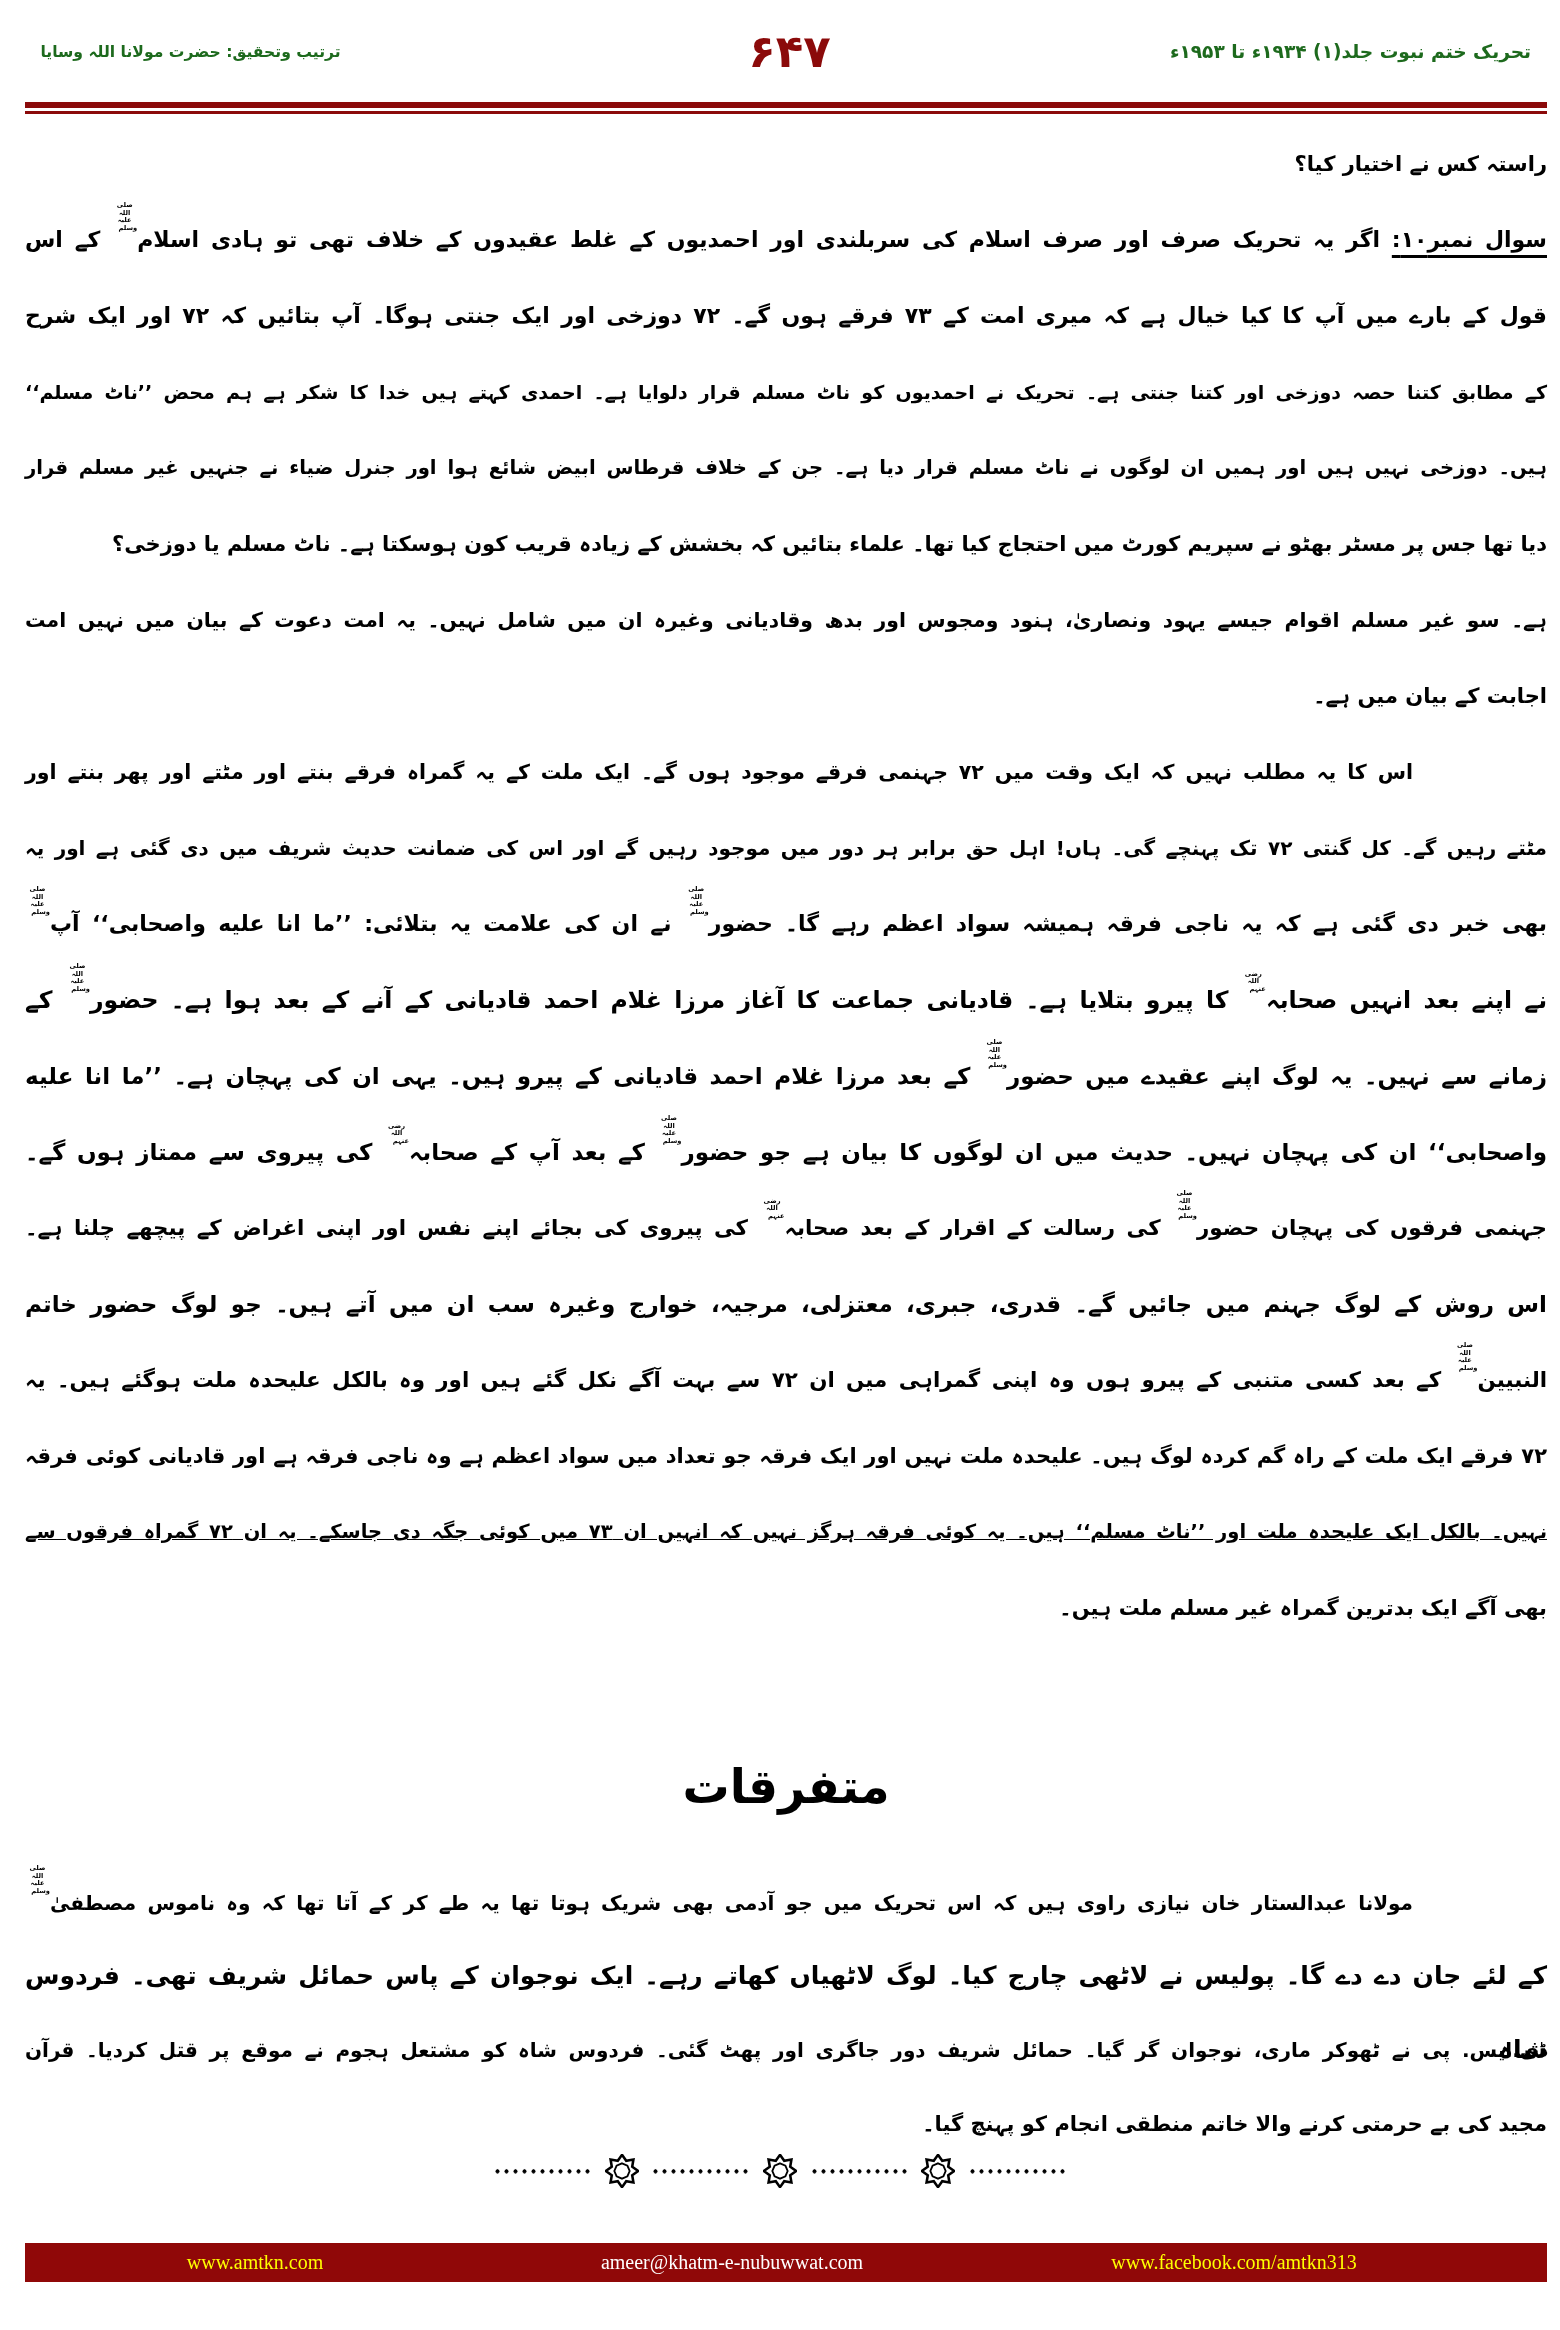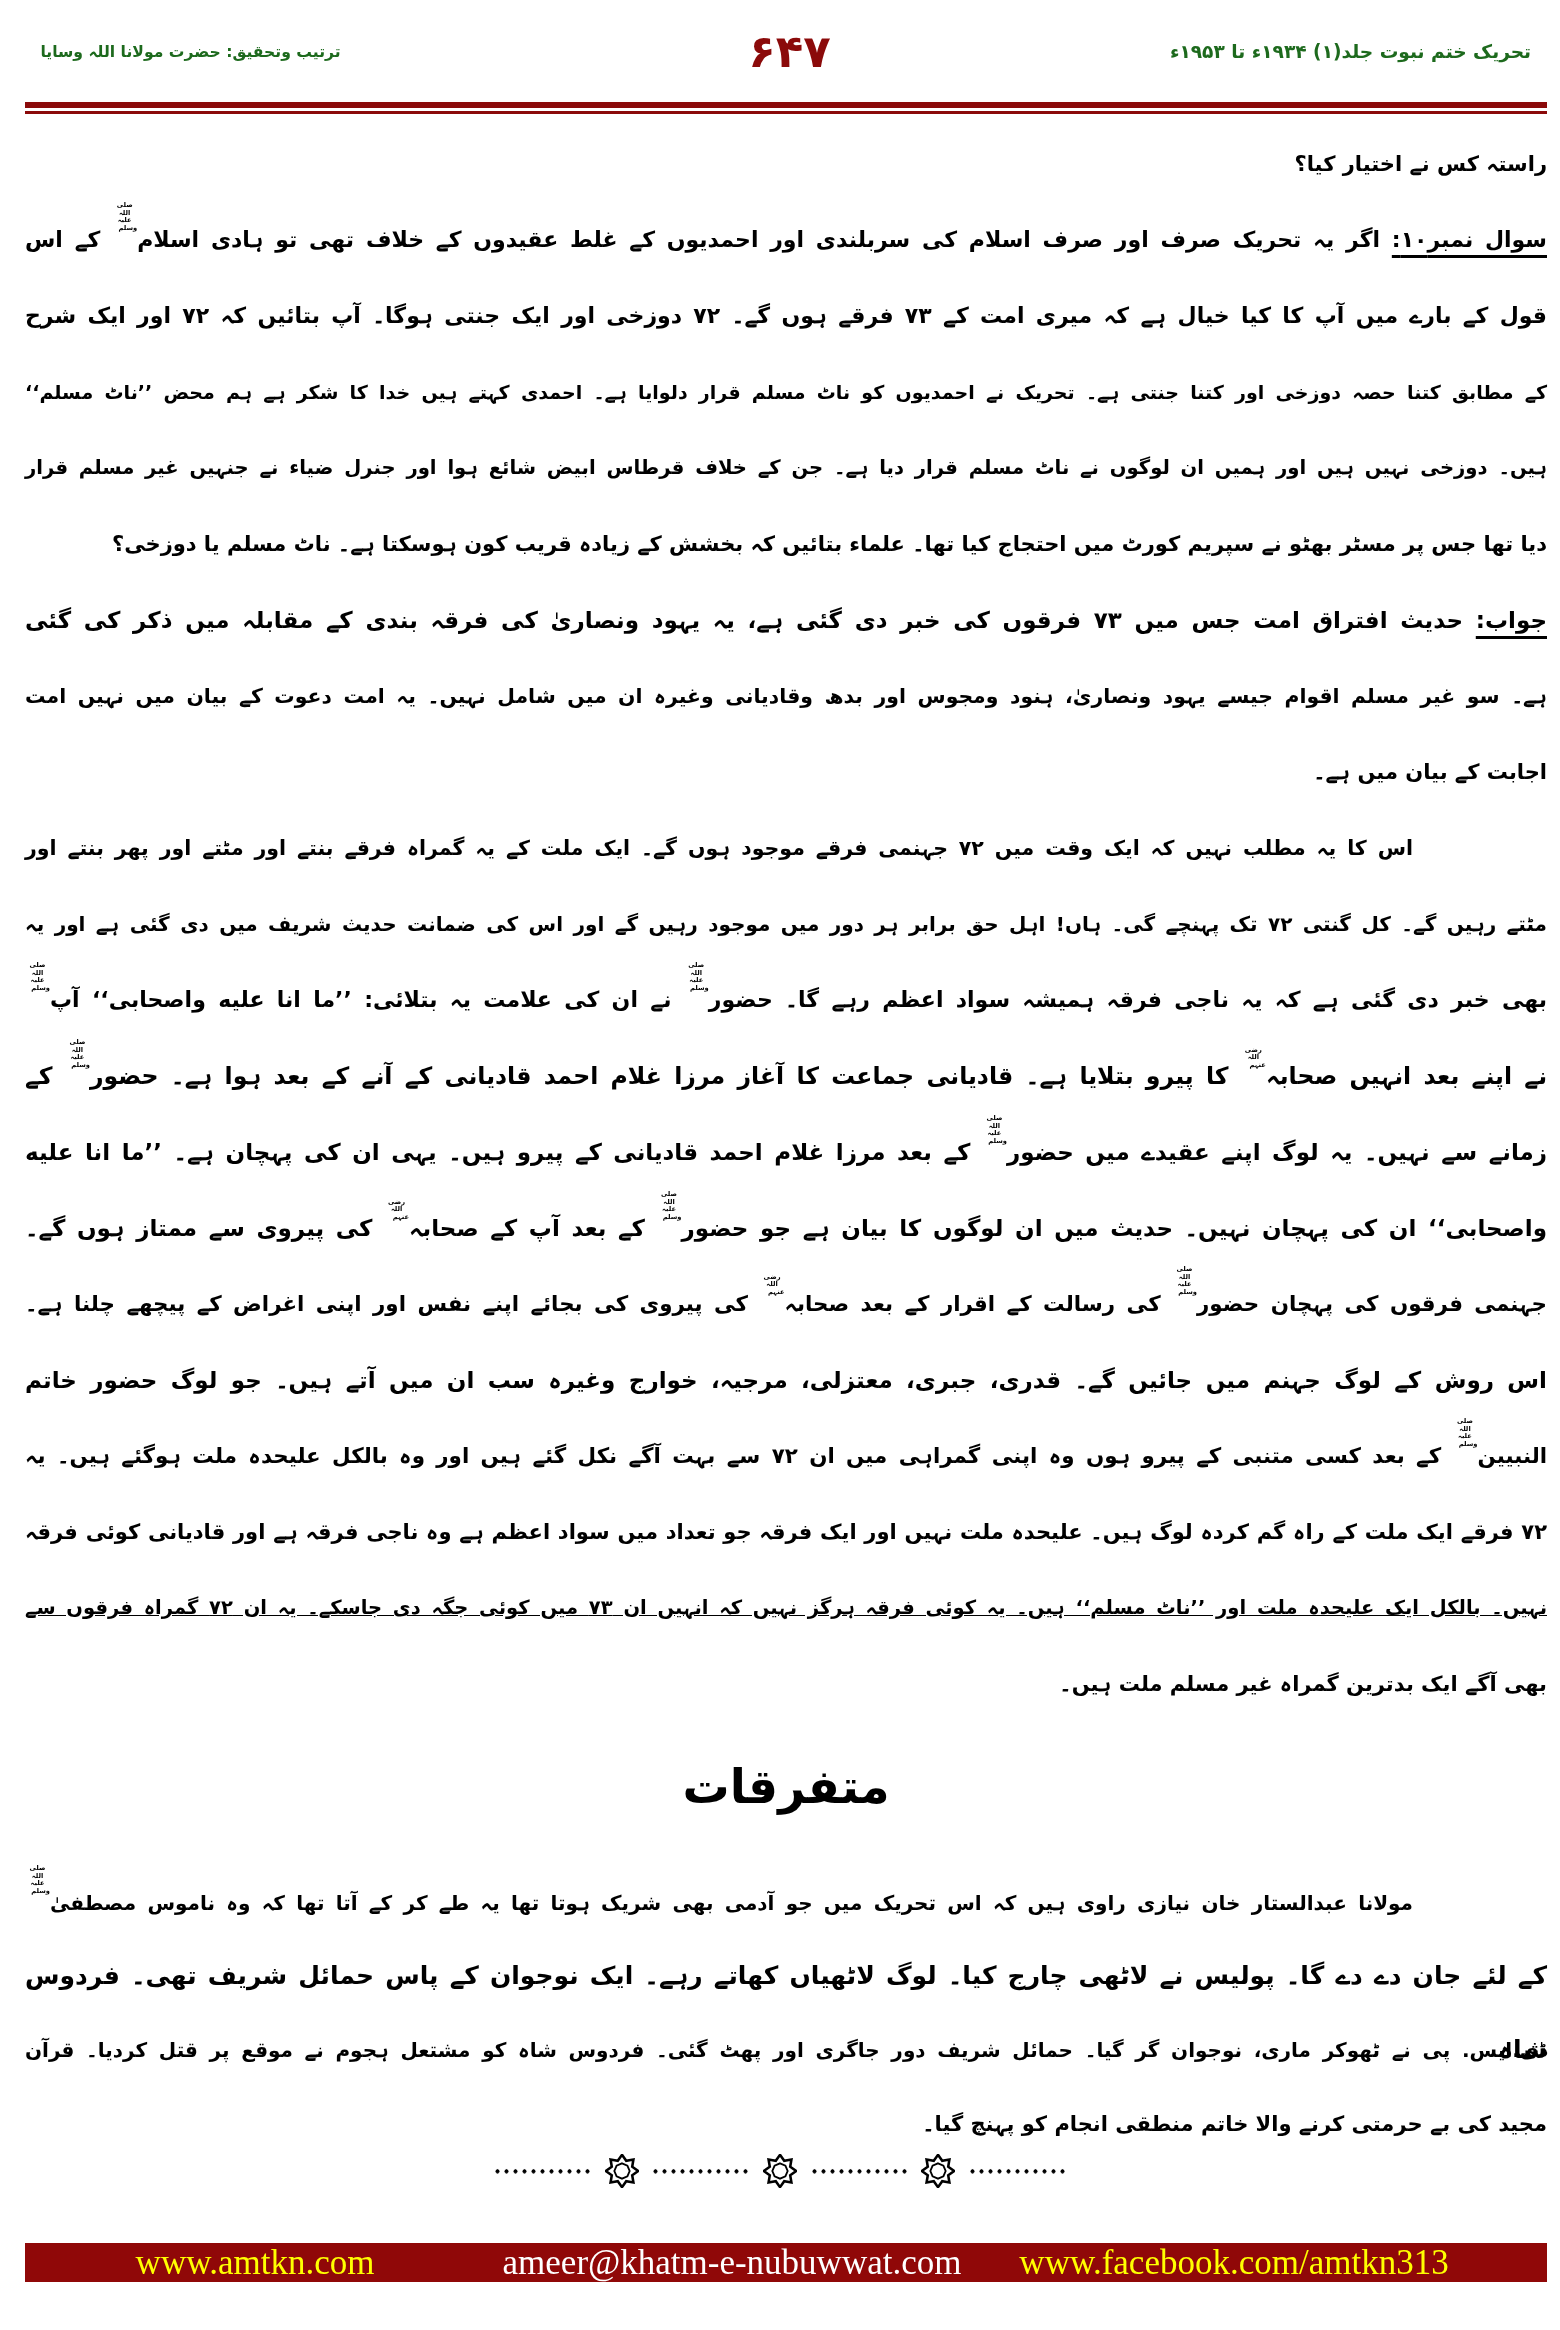--- a/index.html
+++ b/index.html
@@ -43,42 +43,41 @@
   #separator{position:absolute;top:2154px;left:0;width:1560px;height:34px;
         display:flex;justify-content:center;align-items:center;gap:12.6px;}
   .dots{width:99px;height:6.7px;
         background-image:radial-gradient(circle, #000 1.8px, transparent 2.3px);
         background-size:9px 6.7px;background-repeat:repeat-x;}
   .star{width:34px;height:34px;display:block;}
 
   
   #footer-band{position:absolute;top:2243px;left:25px;width:1522px;height:39px;background:var(--band);}
   .foot{position:absolute;top:0;height:39px;line-height:39px;white-space:nowrap;
-        font-family:"Liberation Serif", serif;font-size:35px;transform:translateX(-50%);text-align:center;}
+        font-family:"Liberation Serif", serif;font-size:20px;transform:translateX(-50%);text-align:center;}
   #foot-web{left:230px;color:var(--yellow);}
   #foot-mail{left:707px;color:var(--white);}
   #foot-fb{left:1209px;color:var(--yellow);}
 </style>
 </head>
 <body>
 
 <div class="hdr" id="hdr-compiler" style="font-size: 15.6px;">ترتیب وتحقیق: حضرت مولانا اللہ وسایا</div>
 <div class="hdr" id="hdr-page" style="color: rgb(139, 10, 10);">۶۴۷</div>
 <div class="hdr" id="hdr-title" style="font-size: 18.6px;">تحریک ختم نبوت جلد(۱) ۱۹۳۴ء تا ۱۹۵۳ء</div>
 <div class="rule-thick"></div>
 <div class="rule-thin"></div>
 
 <div class="text-block" id="answer-block" dir="rtl">
     <div class="line para-end" style="font-size: 21px;"><span class="line-inner"><span class="seg-text">راستہ کس نے اختیار کیا؟</span></span></div>
     <div class="line" style="font-size: 22px;"><span class="line-inner"><span class="seg-label">سوال نمبر۱۰:</span><span class="seg-text"> اگر یہ تحریک صرف اور صرف اسلام کی سربلندی اور احمدیوں کے غلط عقیدوں کے خلاف تھی تو ہادی اسلام</span><span class="seg-honorific">صلی اللہ علیہ وسلم</span><span class="seg-text"> کے اس</span></span></div>
     <div class="line" style="font-size: 22px;"><span class="line-inner"><span class="seg-text">قول کے بارے میں آپ کا کیا خیال ہے کہ میری امت کے ۷۳ فرقے ہوں گے۔ ۷۲ دوزخی اور ایک جنتی ہوگا۔ آپ بتائیں کہ ۷۲ اور ایک شرح</span></span></div>
     <div class="line" style="font-size: 19px;"><span class="line-inner"><span class="seg-text">کے مطابق کتنا حصہ دوزخی اور کتنا جنتی ہے۔ تحریک نے احمدیوں کو ناٹ مسلم قرار دلوایا ہے۔ احمدی کہتے ہیں خدا کا شکر ہے ہم محض ’’ناٹ مسلم‘‘</span></span></div>
     <div class="line" style="font-size: 19.6px;"><span class="line-inner"><span class="seg-text">ہیں۔ دوزخی نہیں ہیں اور ہمیں ان لوگوں نے ناٹ مسلم قرار دیا ہے۔ جن کے خلاف قرطاس ابیض شائع ہوا اور جنرل ضیاء نے جنہیں غیر مسلم قرار</span></span></div>
     <div class="line para-end" style="font-size: 21px;"><span class="line-inner"><span class="seg-text">دیا تھا جس پر مسٹر بھٹو نے سپریم کورٹ میں احتجاج کیا تھا۔ علماء بتائیں کہ بخشش کے زیادہ قریب کون ہوسکتا ہے۔ ناٹ مسلم یا دوزخی؟</span></span></div>
-    <div class="line" style="font-size: 23px;"><span class="line-inner"><span class="seg-label">جواب:</span><span class="seg-text"> حدیث افتراق امت جس میں ۷۳ فرقوں کی خبر دی گئی ہے، یہ یہود ونصاریٰ کی فرقہ بندی کے مقابلہ میں ذکر کی گئی</span></span></div>
     <div class="line" style="font-size: 20.4px;"><span class="line-inner"><span class="seg-text">ہے۔ سو غیر مسلم اقوام جیسے یہود ونصاریٰ، ہنود ومجوس اور بدھ وقادیانی وغیرہ ان میں شامل نہیں۔ یہ امت دعوت کے بیان میں نہیں امت</span></span></div>
     <div class="line para-end" style="font-size: 21px;"><span class="line-inner"><span class="seg-text">اجابت کے بیان میں ہے۔</span></span></div>
     <div class="line para-start" style="font-size: 20.5px;"><span class="line-inner"><span class="seg-text">اس کا یہ مطلب نہیں کہ ایک وقت میں ۷۲ جہنمی فرقے موجود ہوں گے۔ ایک ملت کے یہ گمراہ فرقے بنتے اور مٹتے اور پھر بنتے اور</span></span></div>
     <div class="line" style="font-size: 20px;"><span class="line-inner"><span class="seg-text">مٹتے رہیں گے۔ کل گنتی ۷۲ تک پہنچے گی۔ ہاں! اہل حق برابر ہر دور میں موجود رہیں گے اور اس کی ضمانت حدیث شریف میں دی گئی ہے اور یہ</span></span></div>
     <div class="line" style="font-size: 22px;"><span class="line-inner"><span class="seg-text">بھی خبر دی گئی ہے کہ یہ ناجی فرقہ ہمیشہ سواد اعظم رہے گا۔ حضور</span><span class="seg-honorific">صلی اللہ علیہ وسلم</span><span class="seg-text"> نے ان کی علامت یہ بتلائی: ’’</span><span class="seg-quote">ما انا علیه واصحابی</span><span class="seg-text">‘‘ آپ</span><span class="seg-honorific">صلی اللہ علیہ وسلم</span></span></div>
     <div class="line" style="font-size: 23.6px;"><span class="line-inner"><span class="seg-text">نے اپنے بعد انہیں صحابہ</span><span class="seg-honorific">رضی اللہ عنہم</span><span class="seg-text"> کا پیرو بتلایا ہے۔ قادیانی جماعت کا آغاز مرزا غلام احمد قادیانی کے آنے کے بعد ہوا ہے۔ حضور</span><span class="seg-honorific">صلی اللہ علیہ وسلم</span><span class="seg-text"> کے</span></span></div>
     <div class="line" style="font-size: 23px;"><span class="line-inner"><span class="seg-text">زمانے سے نہیں۔ یہ لوگ اپنے عقیدے میں حضور</span><span class="seg-honorific">صلی اللہ علیہ وسلم</span><span class="seg-text"> کے بعد مرزا غلام احمد قادیانی کے پیرو ہیں۔ یہی ان کی پہچان ہے۔ ’’</span><span class="seg-quote">ما انا علیه</span></span></div>
     <div class="line" style="font-size: 23px;"><span class="line-inner"><span class="seg-quote">واصحابی</span><span class="seg-text">‘‘ ان کی پہچان نہیں۔ حدیث میں ان لوگوں کا بیان ہے جو حضور</span><span class="seg-honorific">صلی اللہ علیہ وسلم</span><span class="seg-text"> کے بعد آپ کے صحابہ</span><span class="seg-honorific">رضی اللہ عنہم</span><span class="seg-text"> کی پیروی سے ممتاز ہوں گے۔</span></span></div>
     <div class="line" style="font-size: 21.4px;"><span class="line-inner"><span class="seg-text">جہنمی فرقوں کی پہچان حضور</span><span class="seg-honorific">صلی اللہ علیہ وسلم</span><span class="seg-text"> کی رسالت کے اقرار کے بعد صحابہ</span><span class="seg-honorific">رضی اللہ عنہم</span><span class="seg-text"> کی پیروی کی بجائے اپنے نفس اور اپنی اغراض کے پیچھے چلنا ہے۔</span></span></div>
     <div class="line" style="font-size: 23px;"><span class="line-inner"><span class="seg-text">اس روش کے لوگ جہنم میں جائیں گے۔ قدری، جبری، معتزلی، مرجیہ، خوارج وغیرہ سب ان میں آتے ہیں۔ جو لوگ حضور خاتم</span></span></div>

